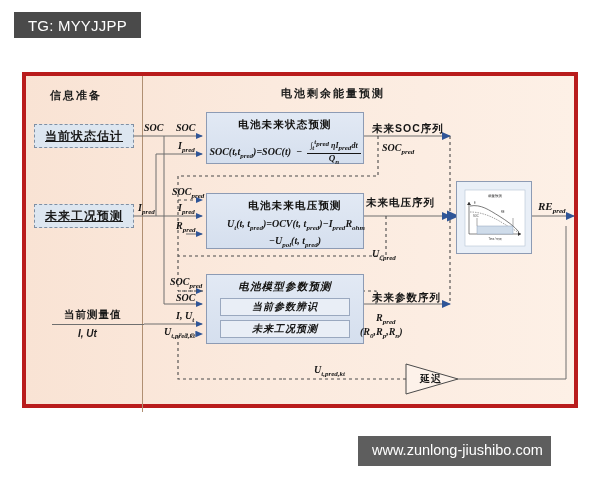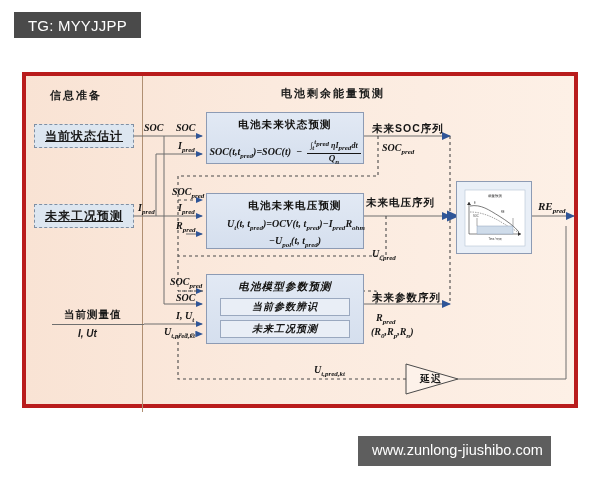--- a/index.html
+++ b/index.html
@@ -350,21 +350,21 @@
     </div>
 
     <div class="seq-label" style="left:346px; top:46px;">未来SOC序列</div>
     <div class="seq-var" style="left:356px; top:66px;">SOC<sub>pred</sub></div>
 
     <div class="seq-label" style="left:340px; top:120px;">未来电压序列</div>
     <div class="seq-var" style="left:346px; top:172px;">U<sub>t,pred</sub></div>
 
     <div class="seq-label" style="left:346px; top:215px;">未来参数序列</div>
     <div class="seq-var" style="left:350px; top:236px;">R<sub>pred</sub></div>
-    <div class="seq-var" style="left:345px; top:250px;">(R<sub>0</sub>,R<sub>p</sub>,R<sub>n</sub>)</div>
+    <div class="seq-var" style="left:334px; top:250px;">(R<sub>0</sub>,R<sub>p</sub>,R<sub>n</sub>)</div>
 
     <div id="illus-box">
       <svg viewBox="0 0 76 73" width="76" height="73">
         <rect x="0" y="0" width="76" height="73" fill="#e9eff7"></rect>
         <rect x="8" y="8" width="60" height="56" fill="#ffffff" stroke="#b6c2d4" stroke-width="0.6"></rect>
         <text x="38" y="15" font-size="3.4" text-anchor="middle" fill="#222" font-family="Liberation Sans, sans-serif">能量预测</text>
         <path d="M12,52 L12,20" stroke="#333" stroke-width="0.6"></path>
         <path d="M12,52 L64,52" stroke="#333" stroke-width="0.6"></path>
         <path d="M13,24 C24,22 32,28 42,34 C50,39 57,44 62,50" stroke="#444" stroke-width="0.7" fill="none"></path>
         <path d="M13,30 C24,30 34,34 44,40 C52,45 58,48 62,51" stroke="#666" stroke-width="0.6" fill="none" stroke-dasharray="1.5,1"></path>

